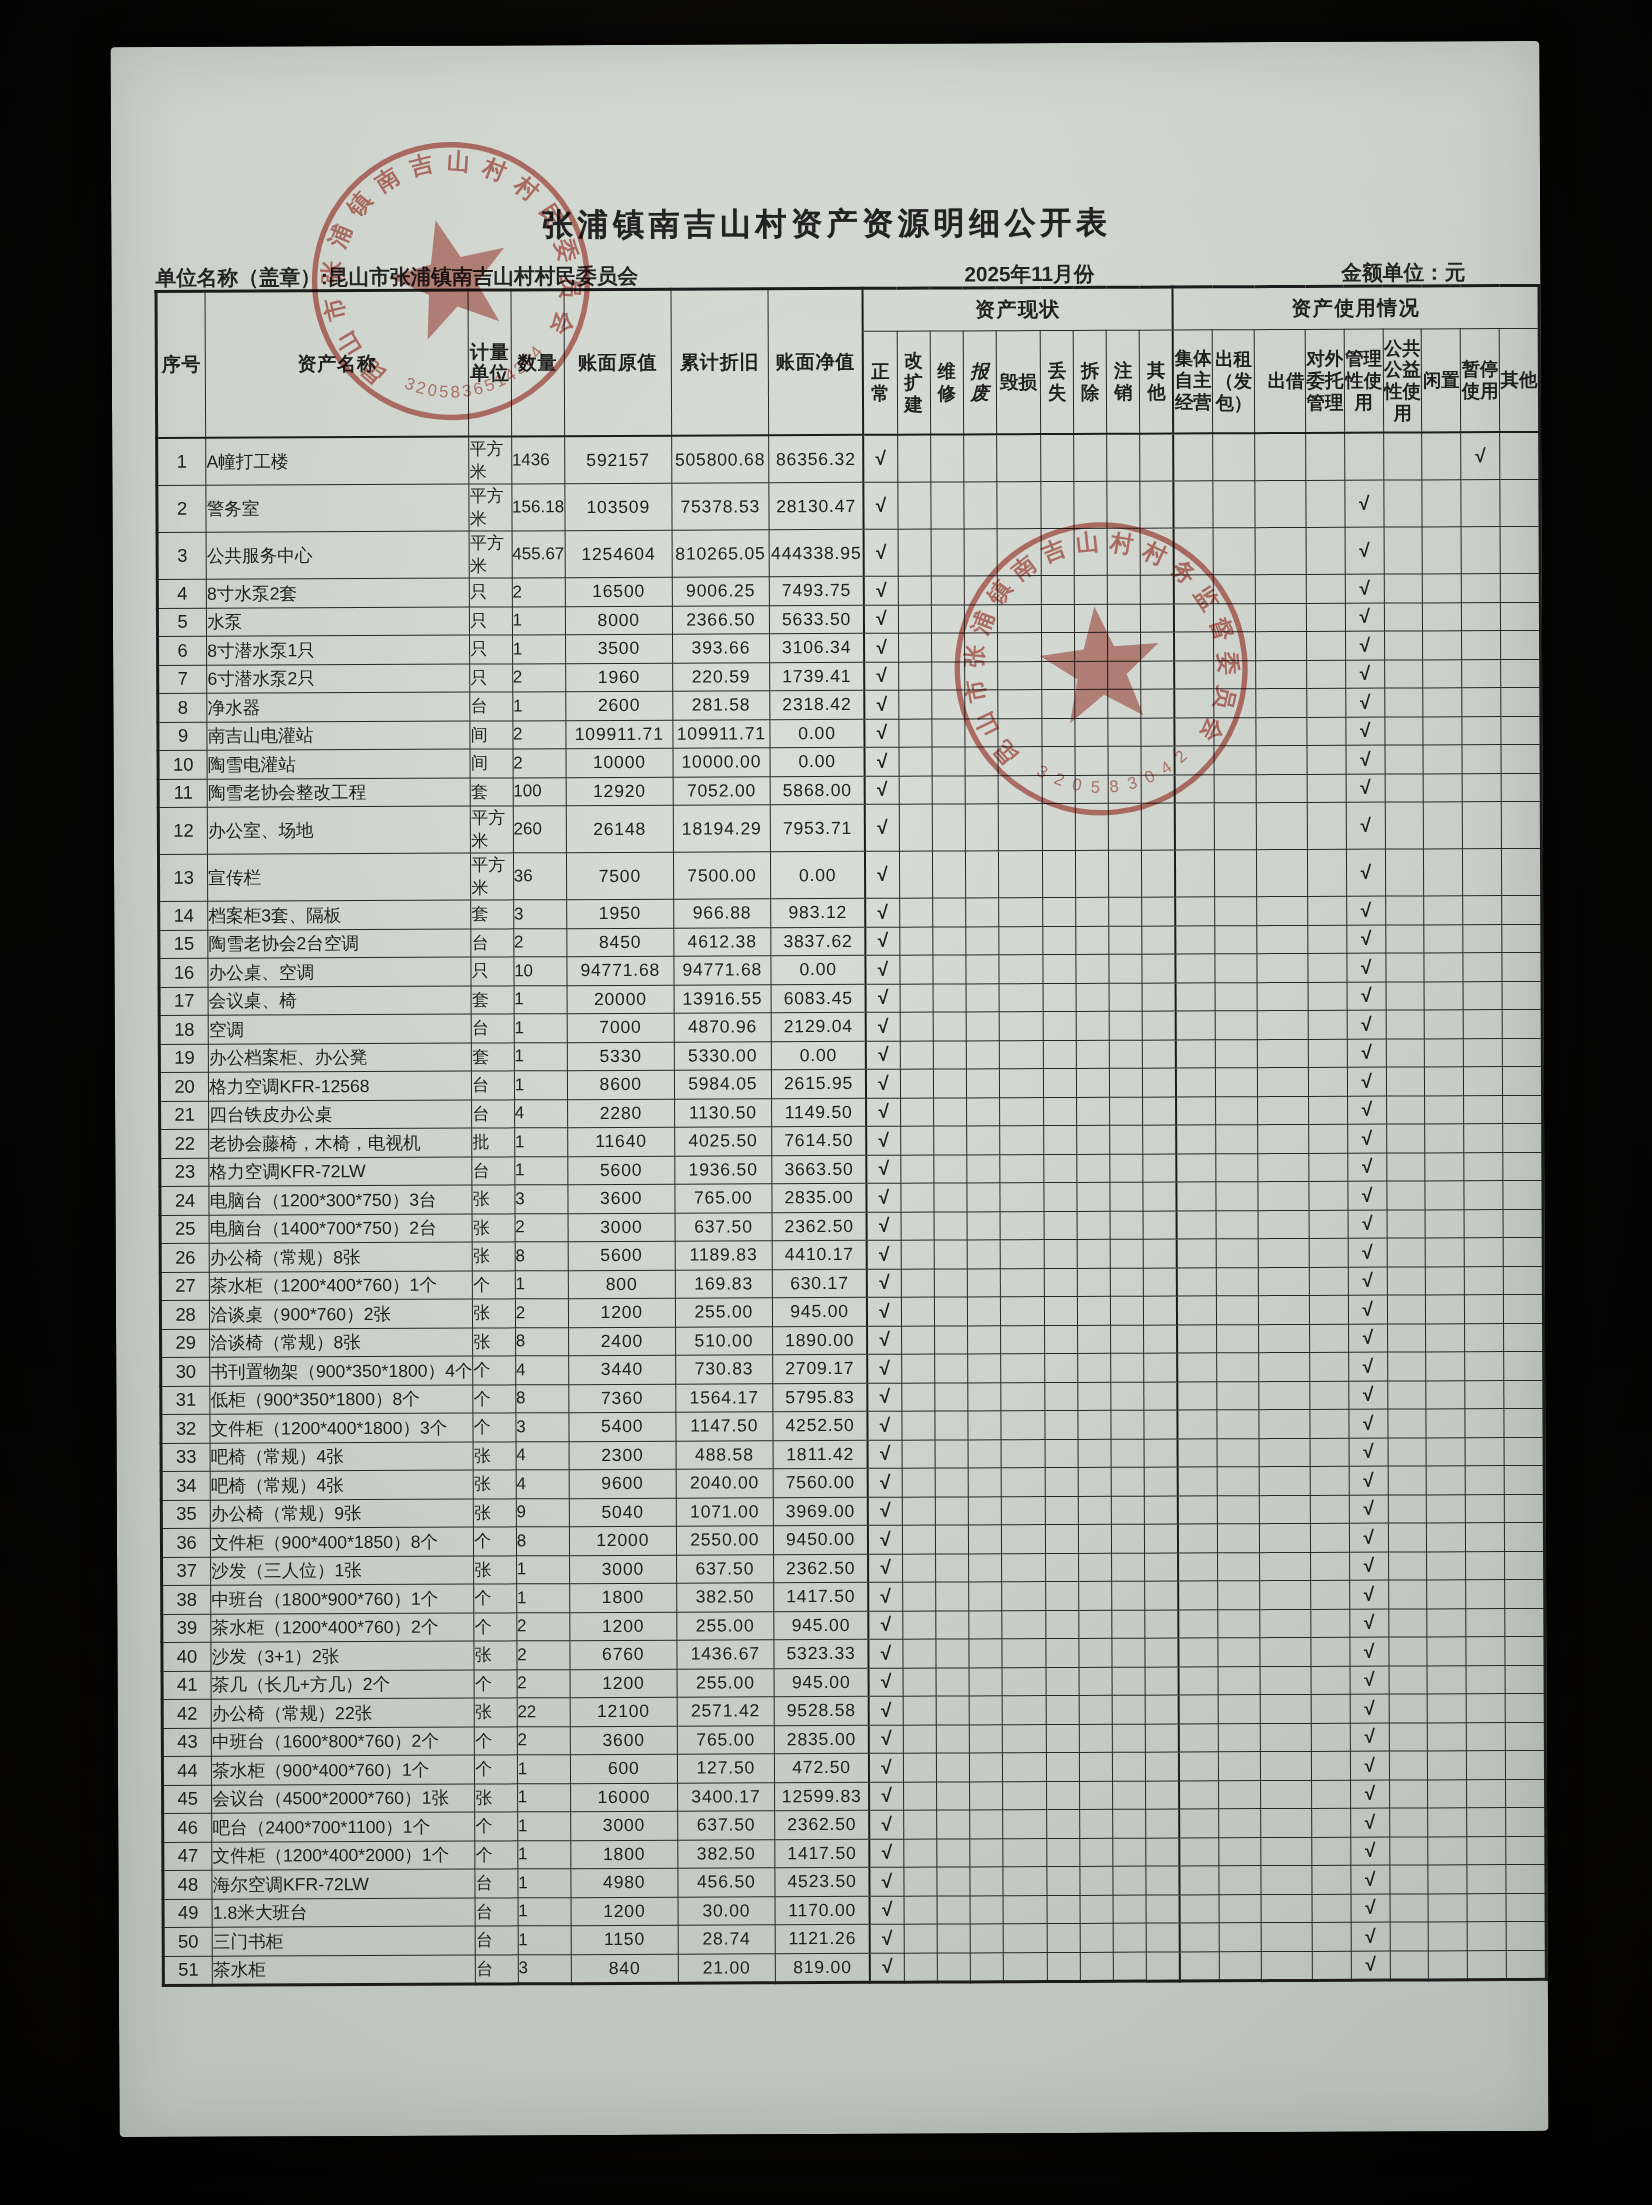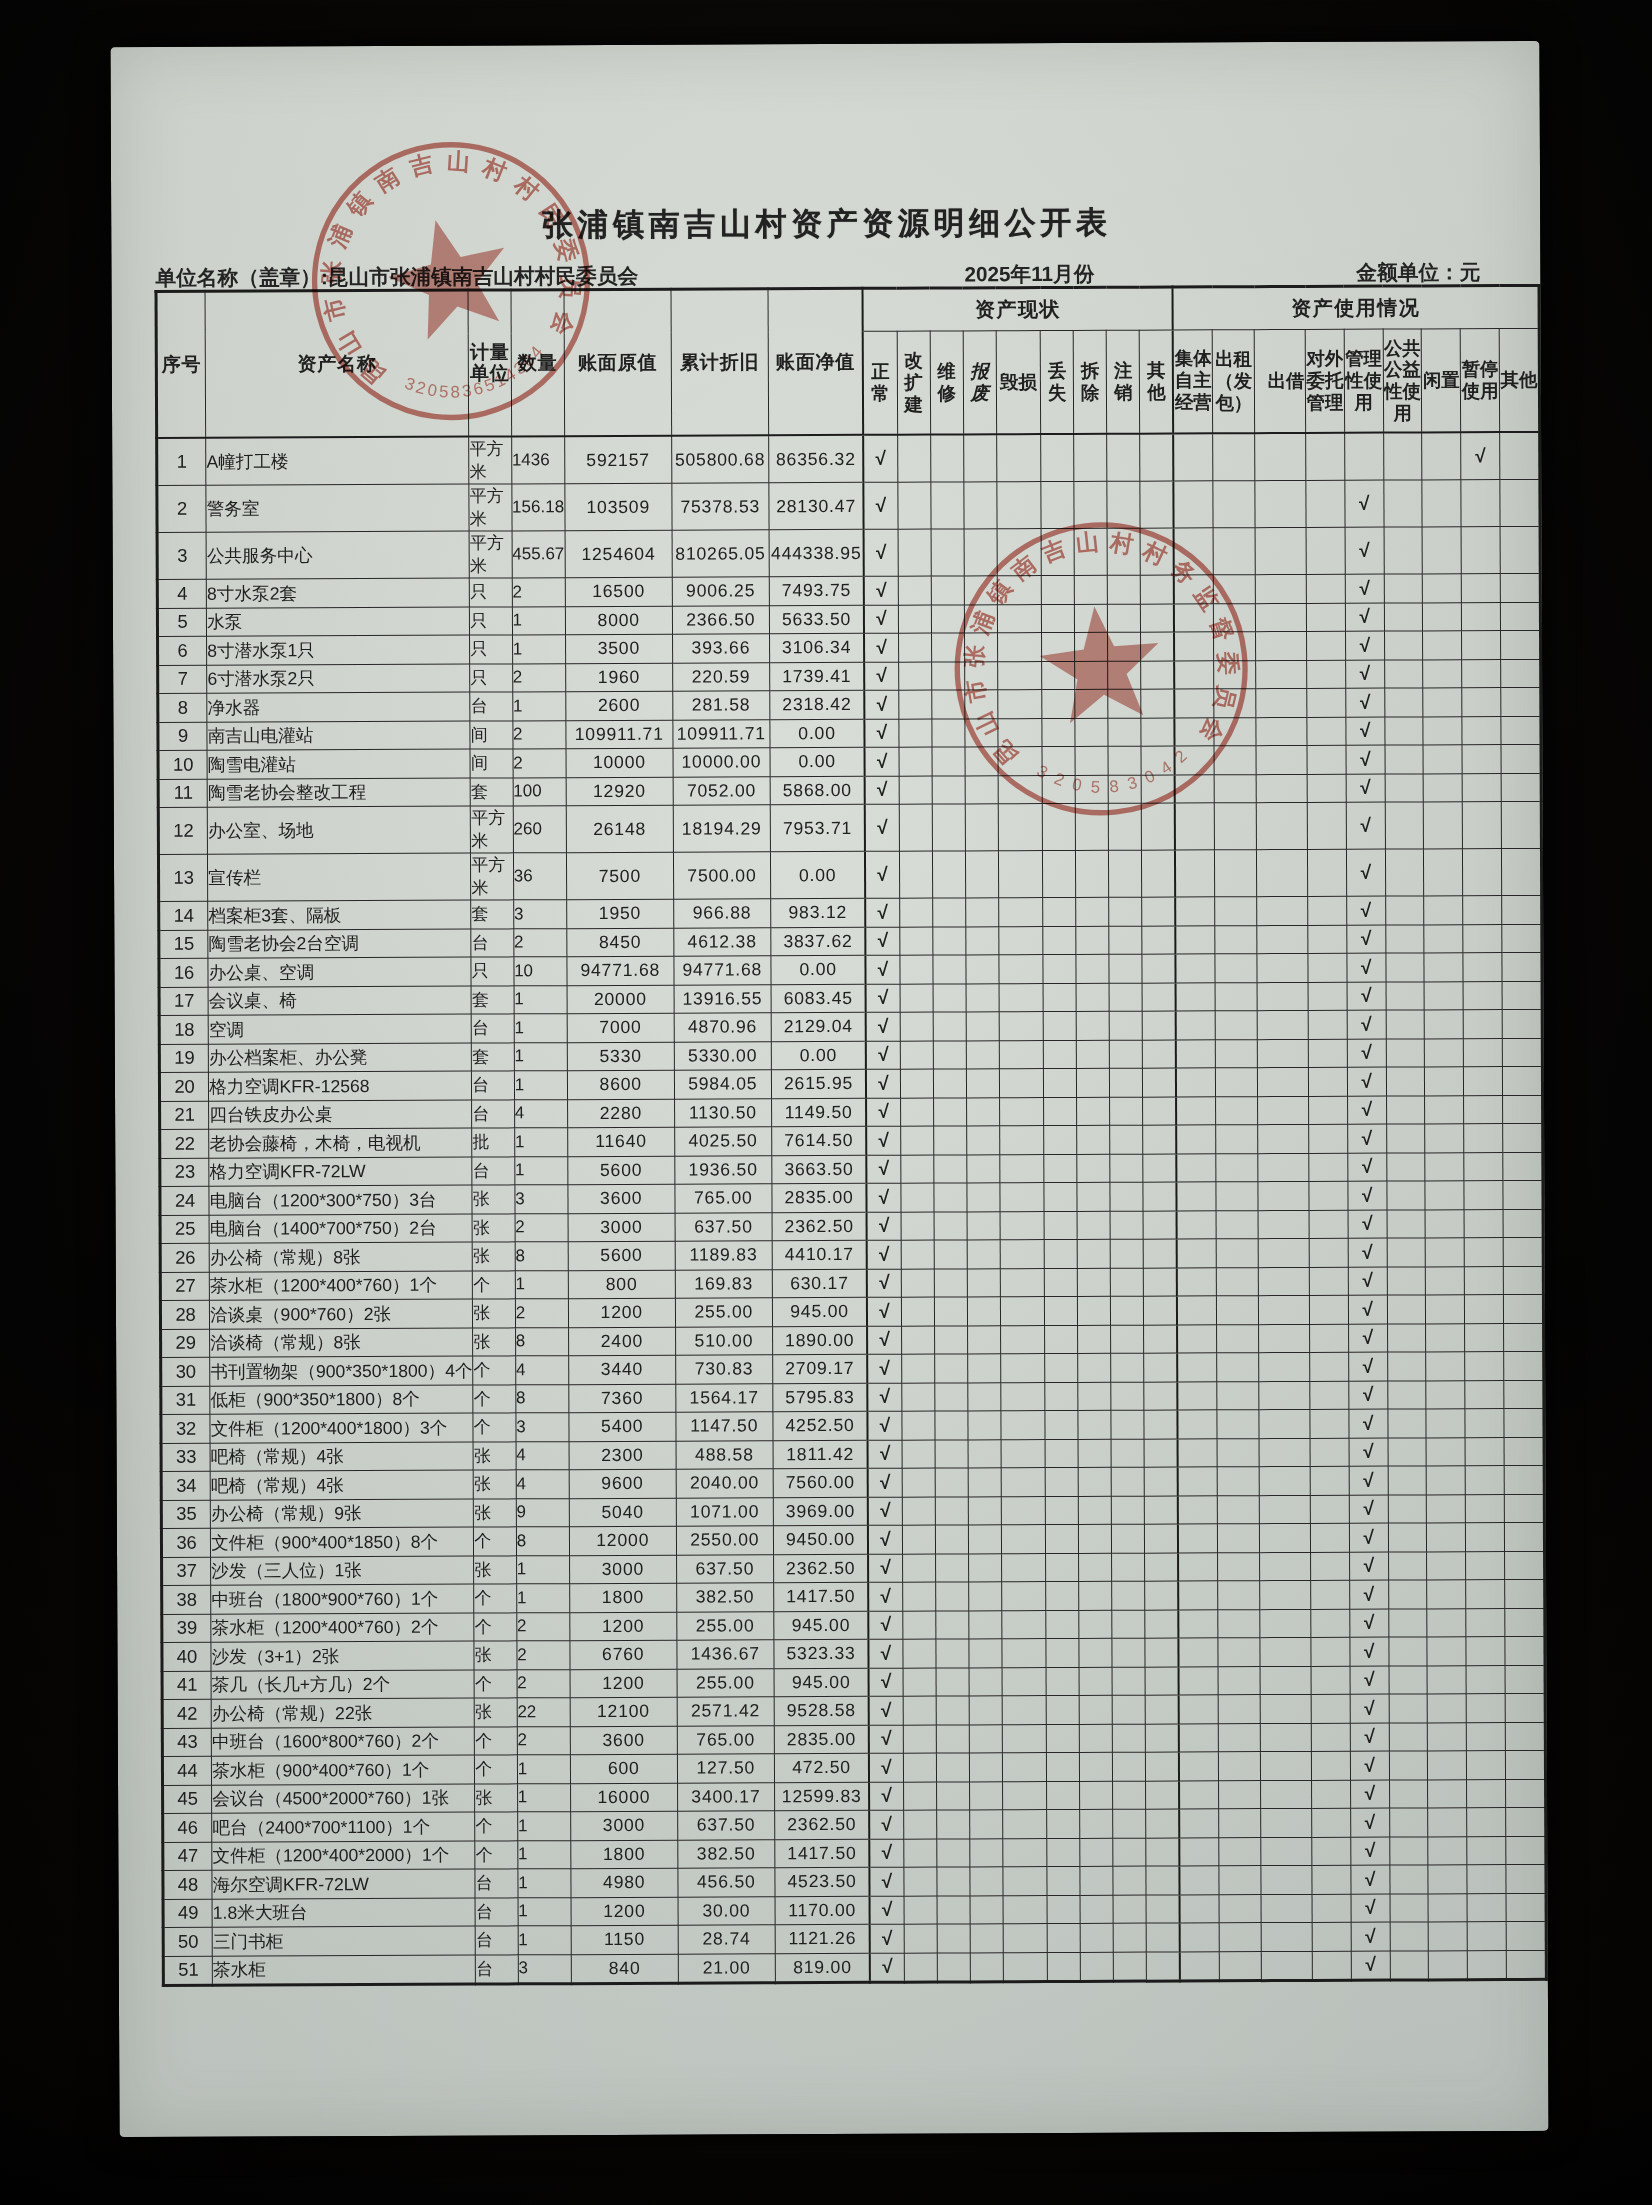--- a/index.html
+++ b/index.html
@@ -25,21 +25,21 @@
     color:#1f1f1f;
   }
   #doc-title{
     position:absolute;top:159px;left:43px;width:1345px;
     text-align:center;font-size:31px;font-weight:bold;letter-spacing:4.6px;
     color:#222;text-shadow:0 0 0.8px rgba(20,20,20,.55);
   }
   .meta{position:absolute;top:217px;font-size:20.7px;font-weight:bold;color:#242424;white-space:nowrap;}
   #meta-unit{left:44px;}
   #meta-period{left:853px;}
-  #meta-amount{right:60px;}
+  #meta-amount{right:75px;}
   #asset-table{
     position:absolute;left:43px;top:243px;
     border-collapse:collapse;table-layout:fixed;
     border:3.1px solid #1c1c1c;
   }
   #asset-table th,#asset-table td{
     border:1.5px solid #272727;padding:0;color:#202020;
     overflow:hidden;
   }
   #asset-table thead th{font-weight:bold;background:transparent;}

